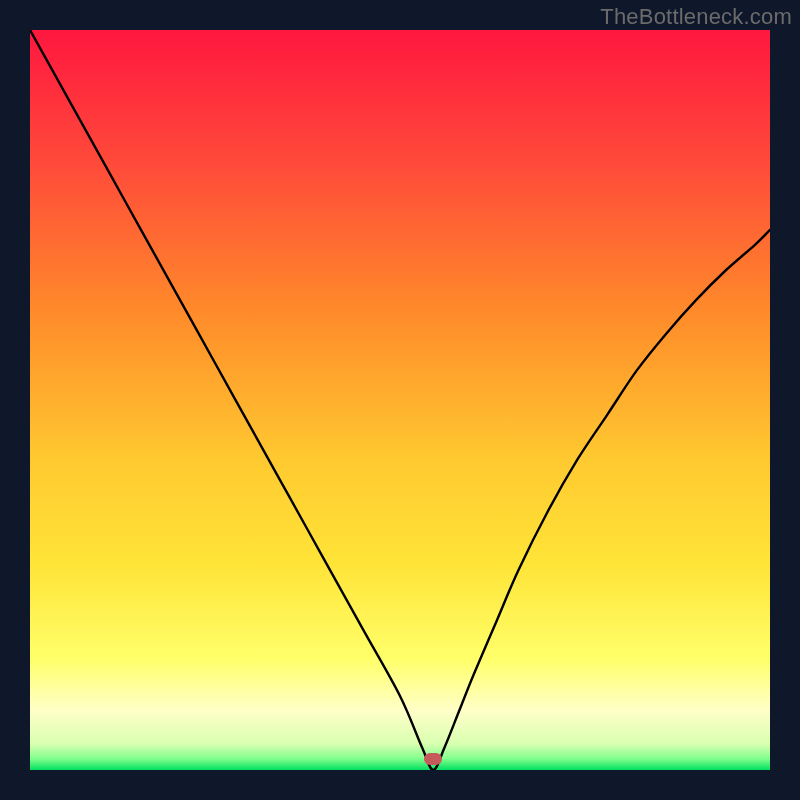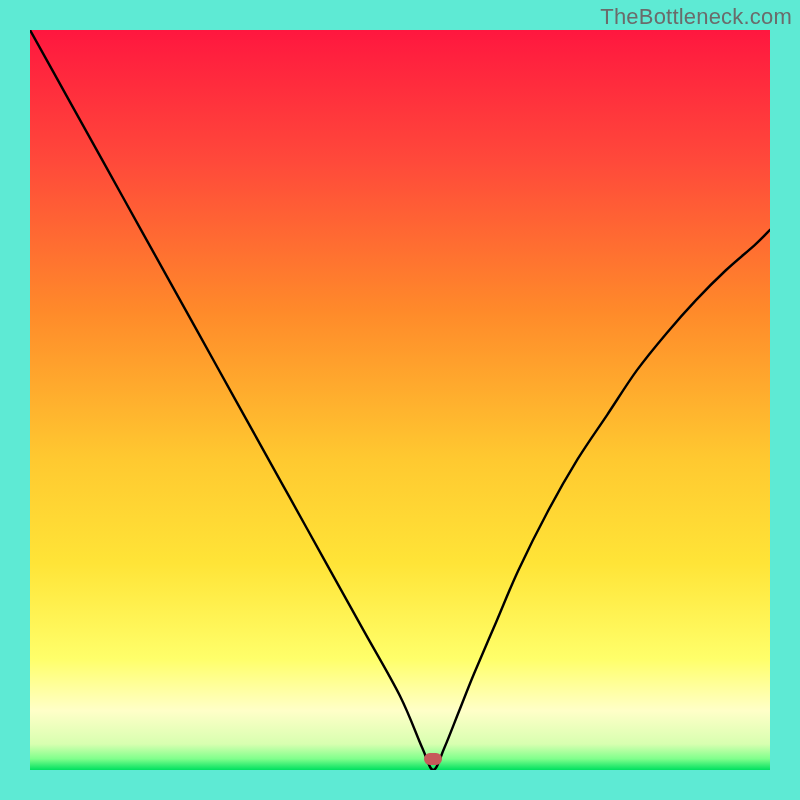--- a/index.html
+++ b/index.html
@@ -10,21 +10,21 @@
     background: #000;
     overflow: hidden;
     font-family: Arial, Helvetica, sans-serif;
   }
   .frame {
     position: absolute;
     left: 0;
     top: 0;
     width: 800px;
     height: 800px;
-    background: #5eead4;
+    background: #0f172a;
   }
   .plot {
     position: absolute;
     left: 30px;
     top: 30px;
     width: 740px;
     height: 740px;
     overflow: hidden;
   }
   .watermark {

